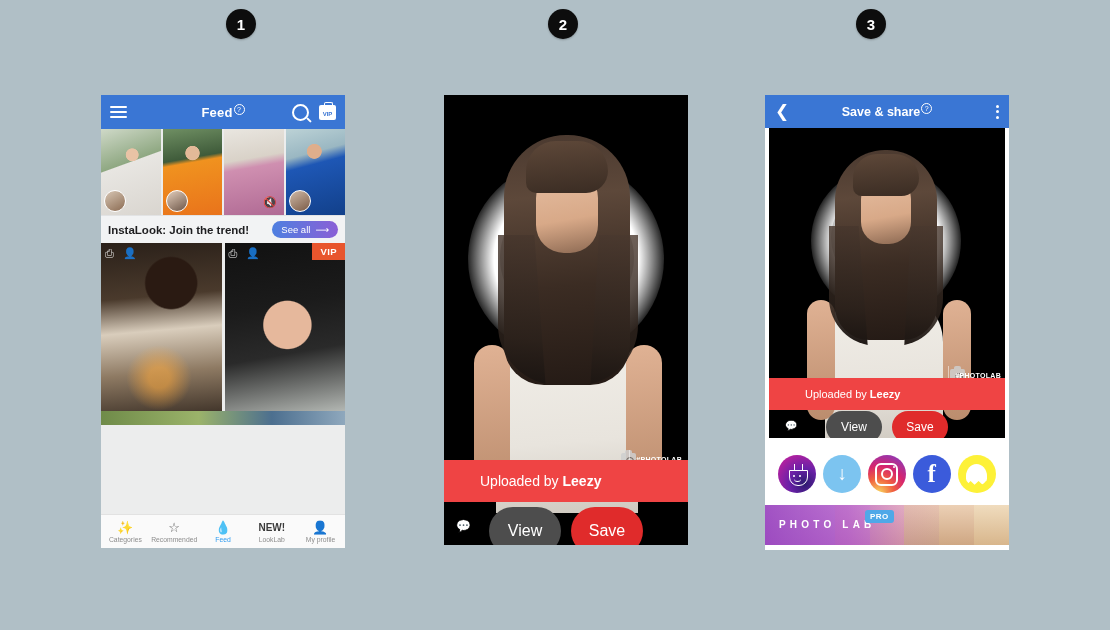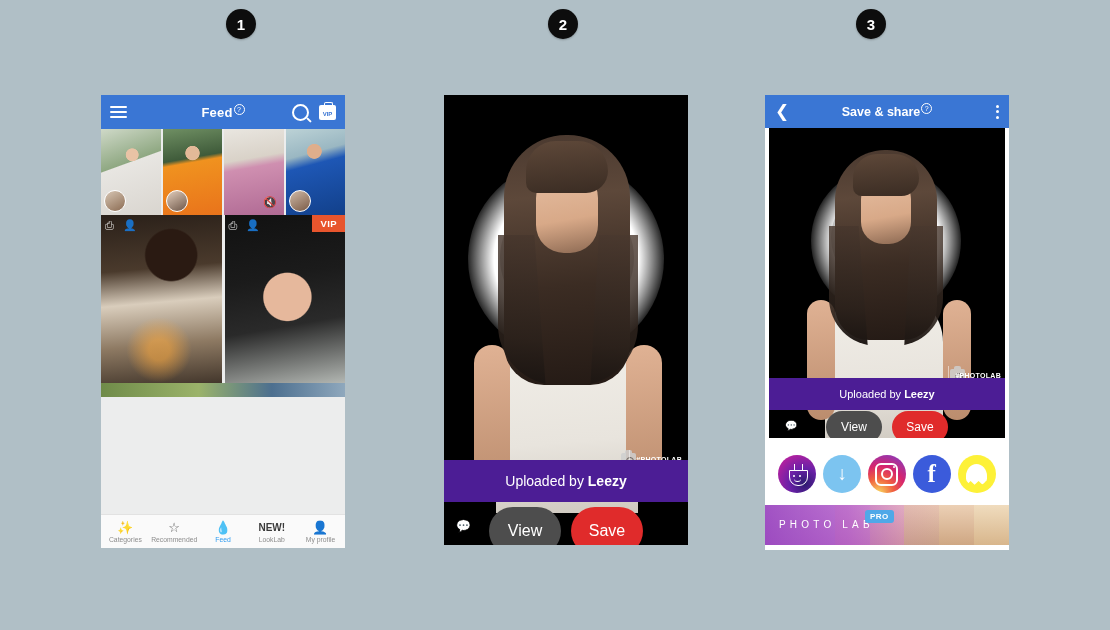--- a/index.html
+++ b/index.html
@@ -142,22 +142,22 @@
     border-radius:0 0 60px 60px;clip-path:polygon(0 0,26% 0,34% 100%,0 100%,0 0,100% 0,100% 0,72% 0,66% 100%,100% 100%,100% 0);}
   .wmark{position:absolute;display:flex;align-items:center;gap:6px;color:#fff;}
   .wmark .bar{width:1px;height:26px;background:rgba(255,255,255,.5);}
   .wmark .t1x{font-size:7px;font-weight:bold;letter-spacing:.3px;}
   .wmark .t2x{font-size:6.5px;color:#c9c9c9;letter-spacing:.3px;}
   .shtr{width:15px;height:13px;background:#cfcfcf;border-radius:2px;position:relative;opacity:.85;}
   .shtr:before{content:"";position:absolute;top:-3px;left:4px;width:7px;height:3px;
     background:#cfcfcf;border-radius:2px 2px 0 0;}
   .shtr:after{content:"";position:absolute;left:4.5px;top:3.5px;width:6px;height:6px;
     border:1.5px solid #555;border-radius:50%;}
-  .uploadbar{position:absolute;left:0;right:0;background:#4c1d95;color:#fff;
-    text-align:center;}
+  .uploadbar{position:absolute;left:0;right:0;background:#ef4444;color:#fff;
+    padding-left:36px;}
   .btnrow{position:absolute;left:0;right:0;display:flex;justify-content:center;gap:10px;}
   .btn{border-radius:26px;display:flex;align-items:center;justify-content:center;color:#fff;}
   .btn-view{background:#4d4d4d;}
   .btn-save{background:#e02b2b;}
 
   #p2-wmark{right:6px;top:355px;}
   #p2-shtr{position:absolute;right:52px;top:358px;}
   #p2-upload{top:365px;height:42px;line-height:42px;font-size:14px;}
   #p2-upload b{font-weight:bold;}
   #p2-btns{top:412px;}
@@ -213,21 +213,21 @@
     border-radius:50% 50% 42% 42%/58% 58% 30% 30%;}
   .ghost:after{content:"";position:absolute;left:-2px;bottom:-1px;width:25px;height:5px;
     background:#fdf138;clip-path:polygon(0 0,12% 80%,26% 10%,42% 85%,58% 10%,74% 85%,88% 10%,100% 70%,100% 100%,0 100%);}
 
   #p3-banner{position:absolute;left:0;right:0;top:410px;height:40px;overflow:hidden;
     display:flex;align-items:center;}
   .bslice{flex:1;height:100%;}
   #p3-banner .ov{position:absolute;inset:0;
     background:linear-gradient(90deg,rgba(150,60,190,.82) 0%,rgba(170,80,200,.6) 34%,rgba(200,130,180,.18) 56%,rgba(255,255,255,0) 72%);}
   #p3-banner-txt{position:absolute;left:14px;top:14px;color:#fff;font-size:10px;
-    letter-spacing:4.2px;font-weight:normal;}
+    letter-spacing:4.2px;font-weight:bold;}
   #p3-pro{position:absolute;left:100px;top:5px;background:#4fa8e8;color:#fff;
     font-size:8px;font-weight:bold;padding:2px 5px;border-radius:3px;letter-spacing:.5px;}
 </style>
 </head>
 <body>
 
 <div class="stage">
 
   <div class="badge" id="badge1">1</div>
   <div class="badge" id="badge2">2</div>
@@ -262,20 +262,27 @@
           <div class="av"></div>
         </div>
       <div class="thm t3">
           <div class="mute">🔇</div>
         </div>
       <div class="thm t4">
           <div class="av"></div>
         </div>
     </div>
 
+    <div id="p1-promo">
+      <div id="p1-promo-txt">InstaLook: Join the trend!</div>
+      <div id="p1-seeall">
+        <span>See all</span>
+        <span>⟶</span>
+      </div>
+    </div>
 
     <div id="p1-cards">
       <div class="card c1">
         <div class="ic a">⎙</div>
         <div class="ic b">👤</div>
       </div>
       <div class="card c2">
         <div class="ic a">⎙</div>
         <div class="ic b">👤</div>
         <div id="p1-vip">VIP</div>

